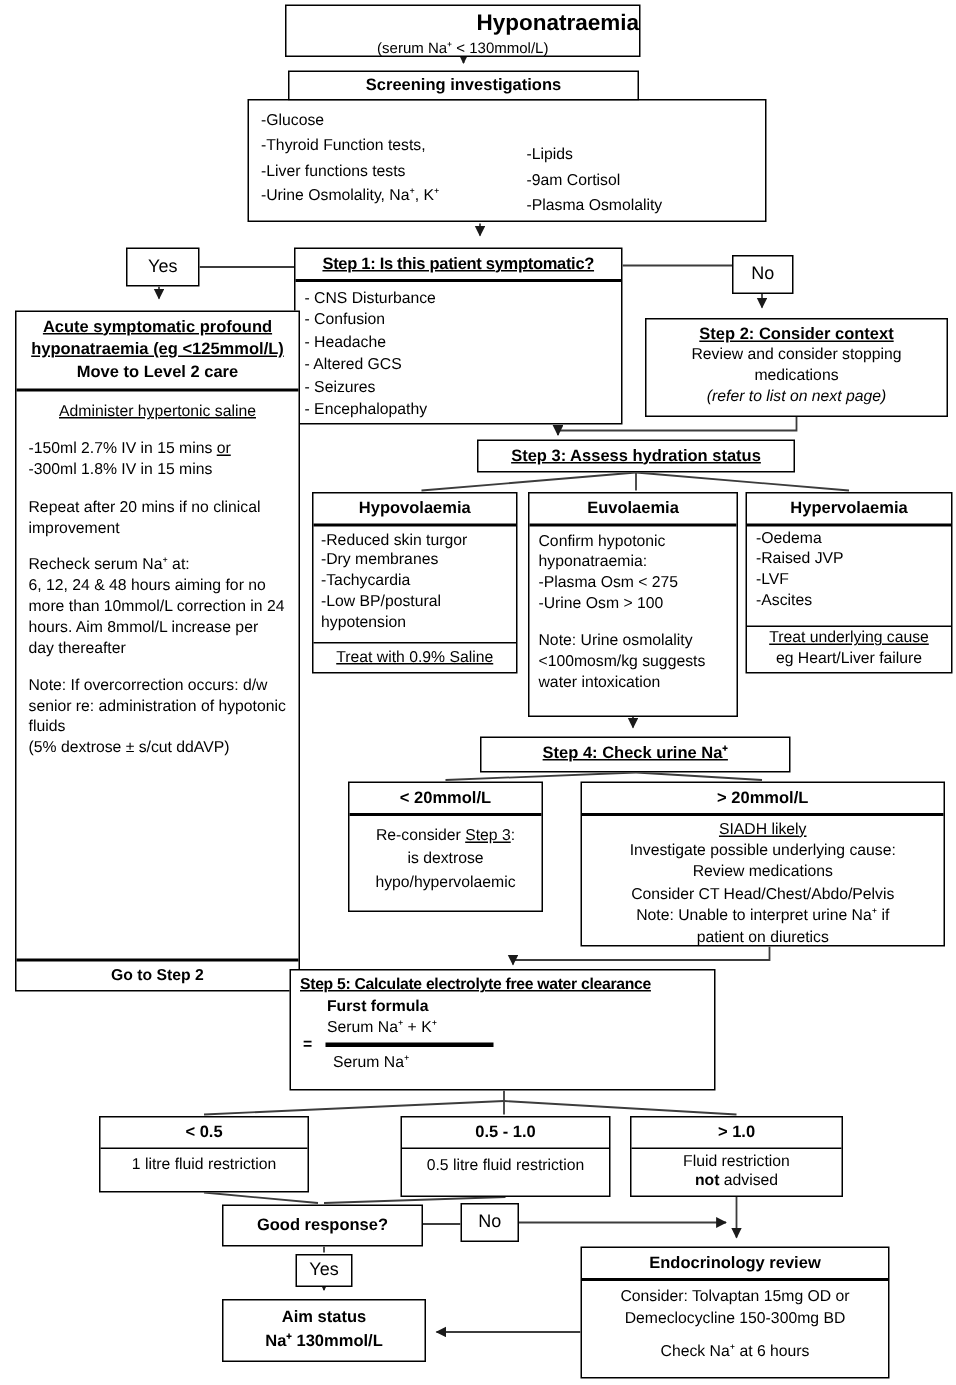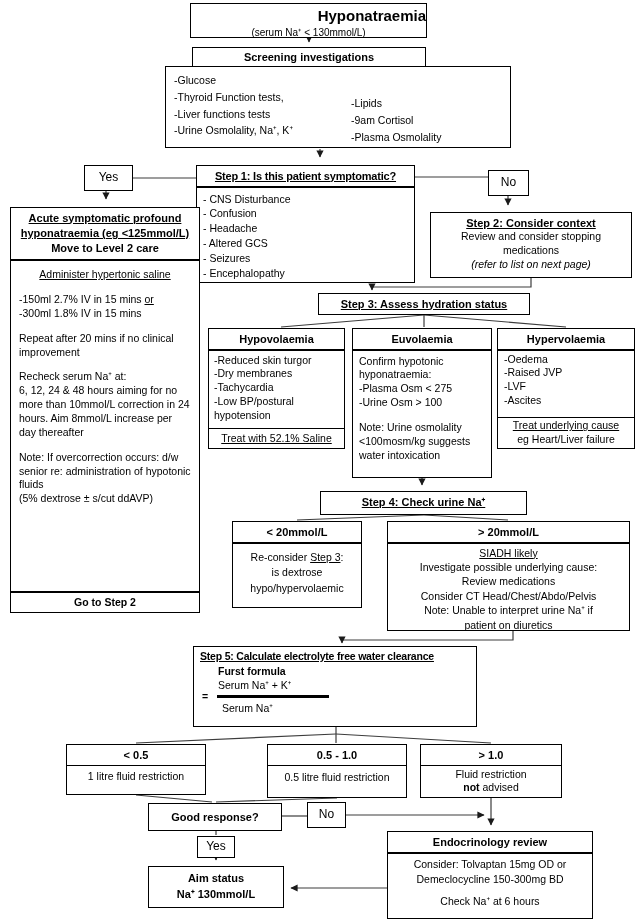--- a/index.html
+++ b/index.html
@@ -123,21 +123,21 @@
   <div class="box decision" style="left:488px;top:170px;width:41px;height:26px">
     <span>No</span>
   </div>
 
   <div class="box ctr" style="left:430px;top:212px;width:202px;height:66px">
     <div class="bhead ul" style="padding-bottom:0">Step 2: Consider context</div>
     <div style="padding:0 10px">Review and consider stopping medications</div>
     <div class="i">(refer to list on next page)</div>
   </div>
 
-  <div class="box" style="left:10px;top:207px;width:190px;height:406px">
+  <div class="box" style="left:10px;top:207px;width:190px;height:454px">
     <div class="bhead div" style="line-height:1.4">
       <div class="ul">Acute symptomatic profound</div>
       <div class="ul">hyponatraemia (eg &lt;125mmol/L)</div>
       <div>Move to Level 2 care</div>
     </div>
     <div class="bbody" style="padding:7px 8px">
       <div class="ul ctr">Administer hypertonic saline</div>
       <div class="gap"><span>-150ml 2.7% IV in 15 mins </span><span class="ul">or</span></div>
       <div>-300ml 1.8% IV in 15 mins</div>
       <div class="gap">Repeat after 20 mins if no clinical improvement</div>
@@ -154,21 +154,21 @@
   </div>
 
   <div class="box" style="left:208px;top:328px;width:137px;height:121px">
     <div class="bhead div">Hypovolaemia</div>
     <div class="bbody" style="padding:3px 5px">
       <div>-Reduced skin turgor</div>
       <div>-Dry membranes</div>
       <div>-Tachycardia</div>
       <div>-Low BP/postural hypotension</div>
     </div>
-    <div class="bfoot ul" style="border-top-width:1.5px">Treat with 52.1% Saline</div>
+    <div class="bfoot ul" style="border-top-width:1.5px">Treat with 0.9% Saline</div>
   </div>
 
   <div class="box" style="left:352px;top:328px;width:140px;height:150px">
     <div class="bhead div">Euvolaemia</div>
     <div class="bbody" style="padding:4px 6px">
       <div>Confirm hypotonic hyponatraemia:</div>
       <div>-Plasma Osm &lt; 275</div>
       <div>-Urine Osm &gt; 100</div>
       <div class="gap">Note: Urine osmolality &lt;100mosm/kg suggests water intoxication</div>
     </div>

